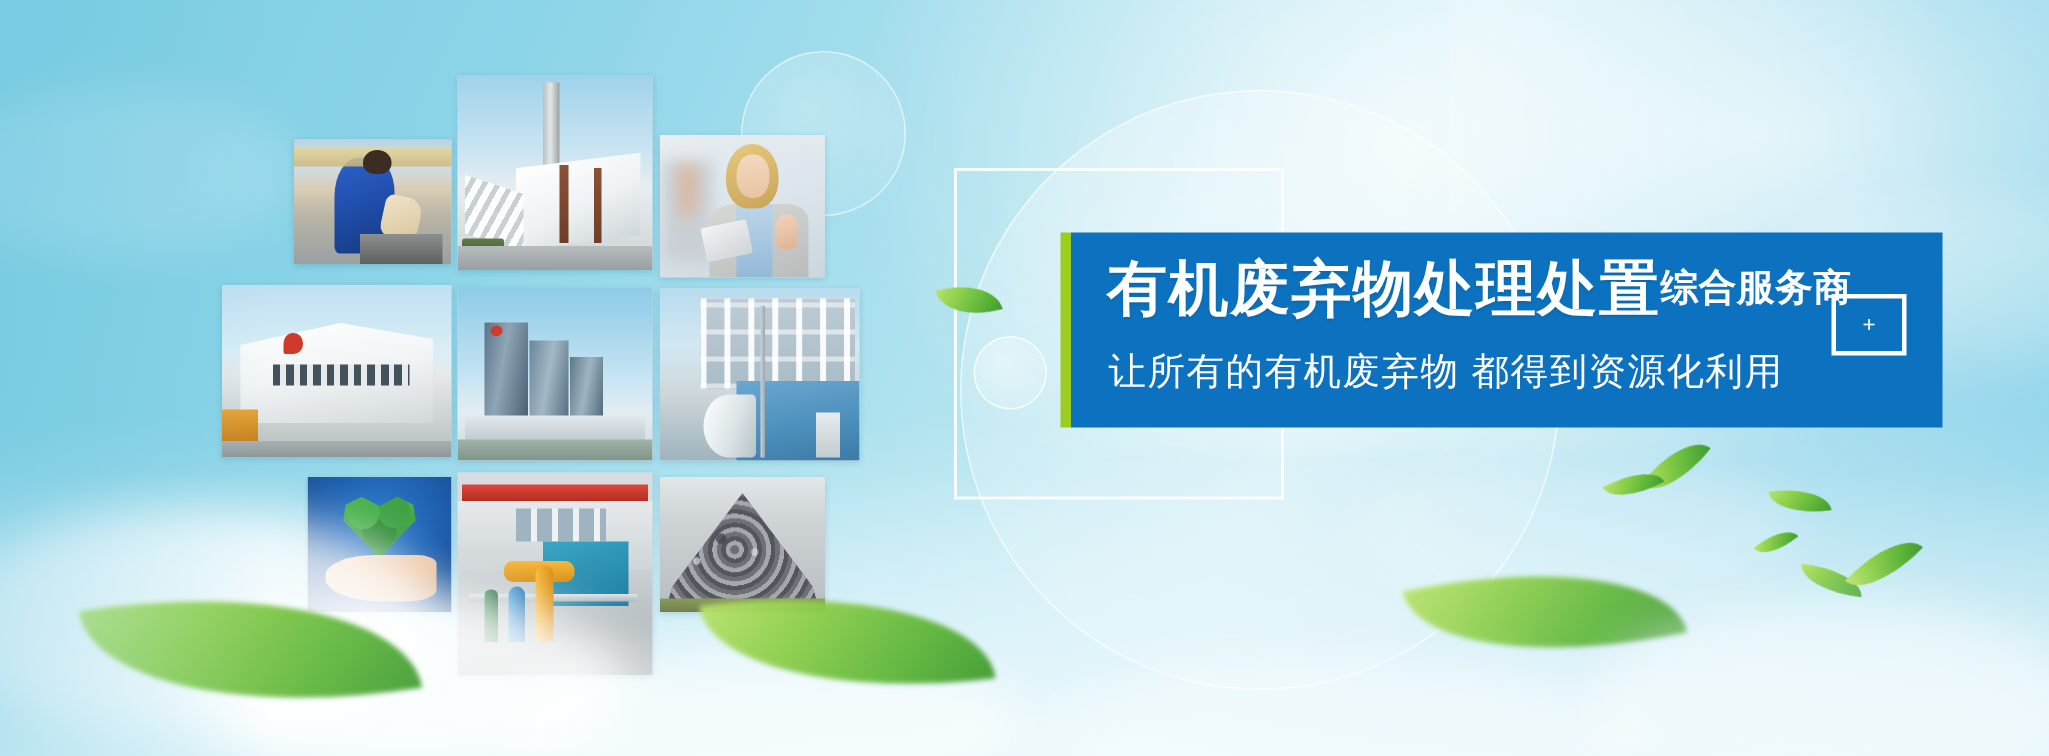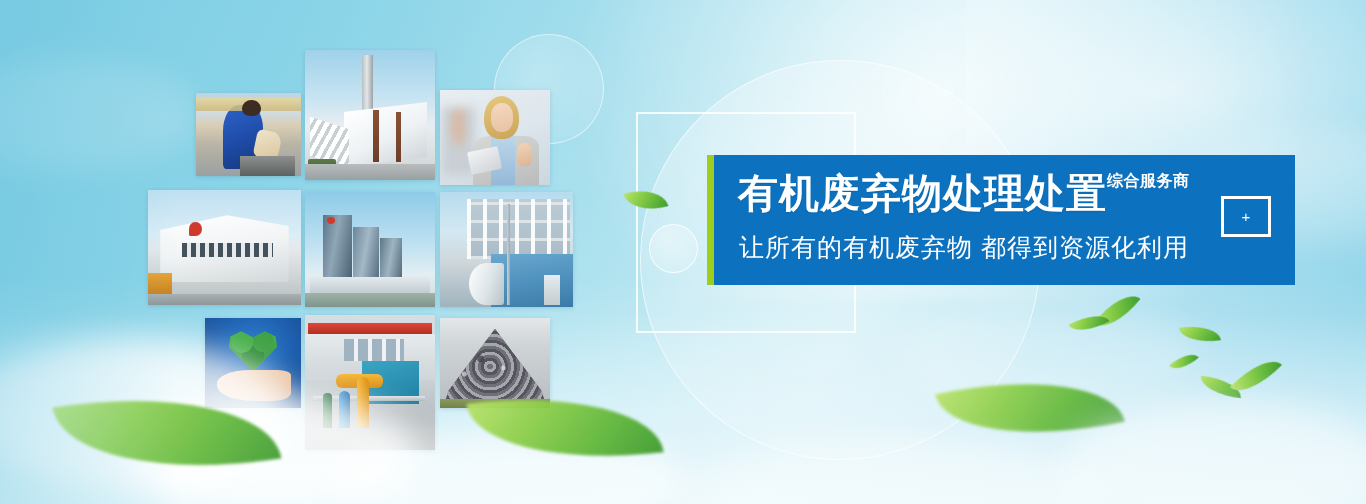--- a/index.html
+++ b/index.html
@@ -362,28 +362,28 @@
     position:absolute; left:0; top:0; width:7px; height:130px;
     background:#9ccd1f;
   }
   .blue-box {
     position:absolute; left:7px; top:0; width:581px; height:130px;
     background:#0c72bf;
   }
   .headline {
     position:absolute; left:31px; top:18px;
     white-space:nowrap; color:#ffffff; line-height:1;
-    display:flex; align-items:flex-start;
+    display:flex; align-items:center;
   }
   .headline .main {
     font-size:40px; font-weight:bold; letter-spacing:1px;
     text-shadow:0 1px 2px rgba(0,0,0,0.10);
   }
   .headline .sub {
-    font-size:16px; font-weight:bold; letter-spacing:0.5px;
+    font-size:25px; font-weight:bold; letter-spacing:0.5px;
     padding-bottom:2px;
   }
   .subline {
     position:absolute; left:32px; top:76px;
     font-size:25px; color:#ffffff; letter-spacing:1px; white-space:nowrap;text-align:right;
   }
   .plus-btn {
     position:absolute; left:1221px; top:196px; width:50px; height:41px;
     border:3px solid #ffffff; background:transparent;
     display:flex; align-items:center; justify-content:center;

